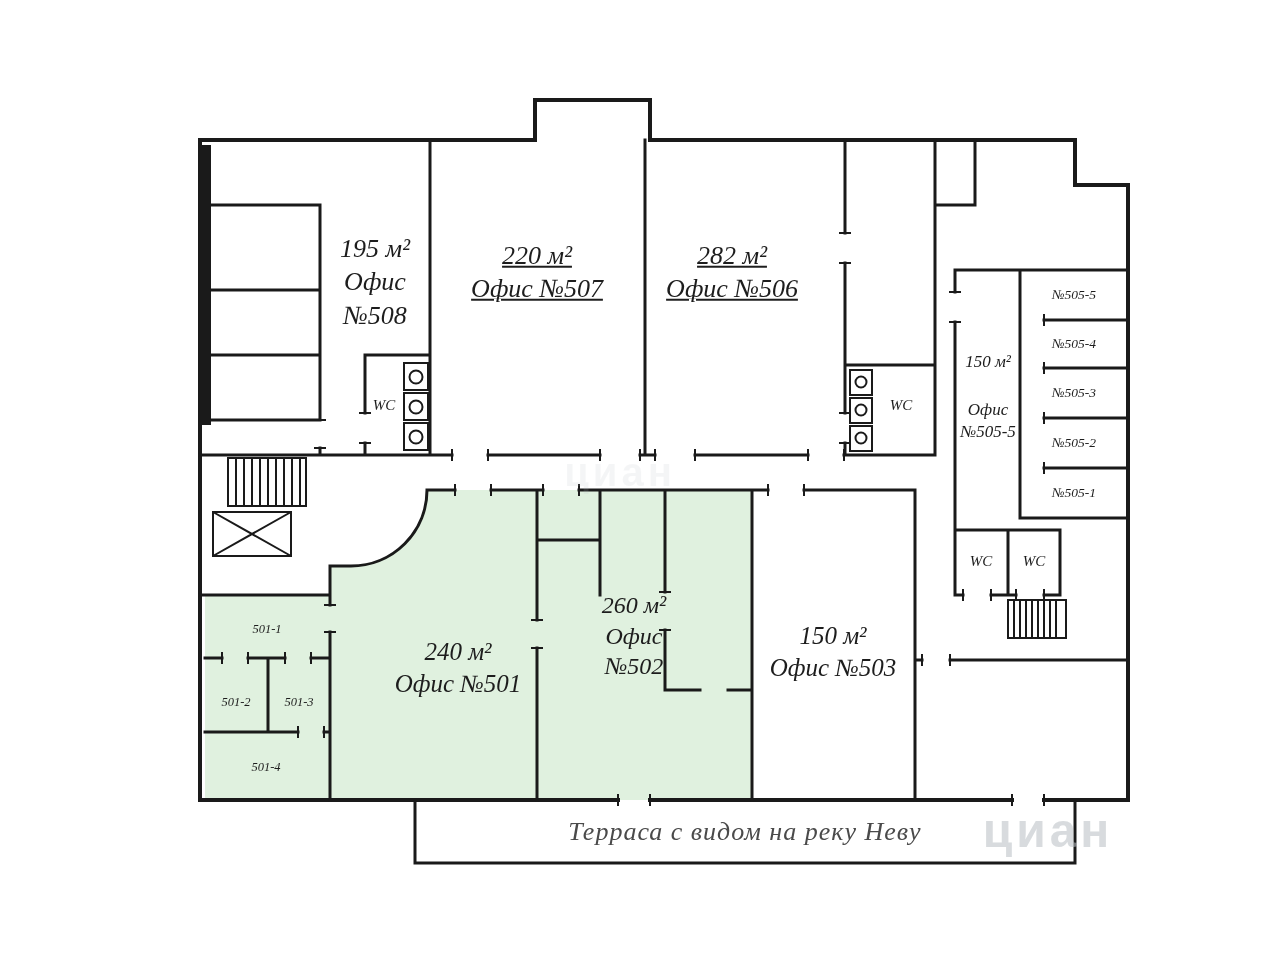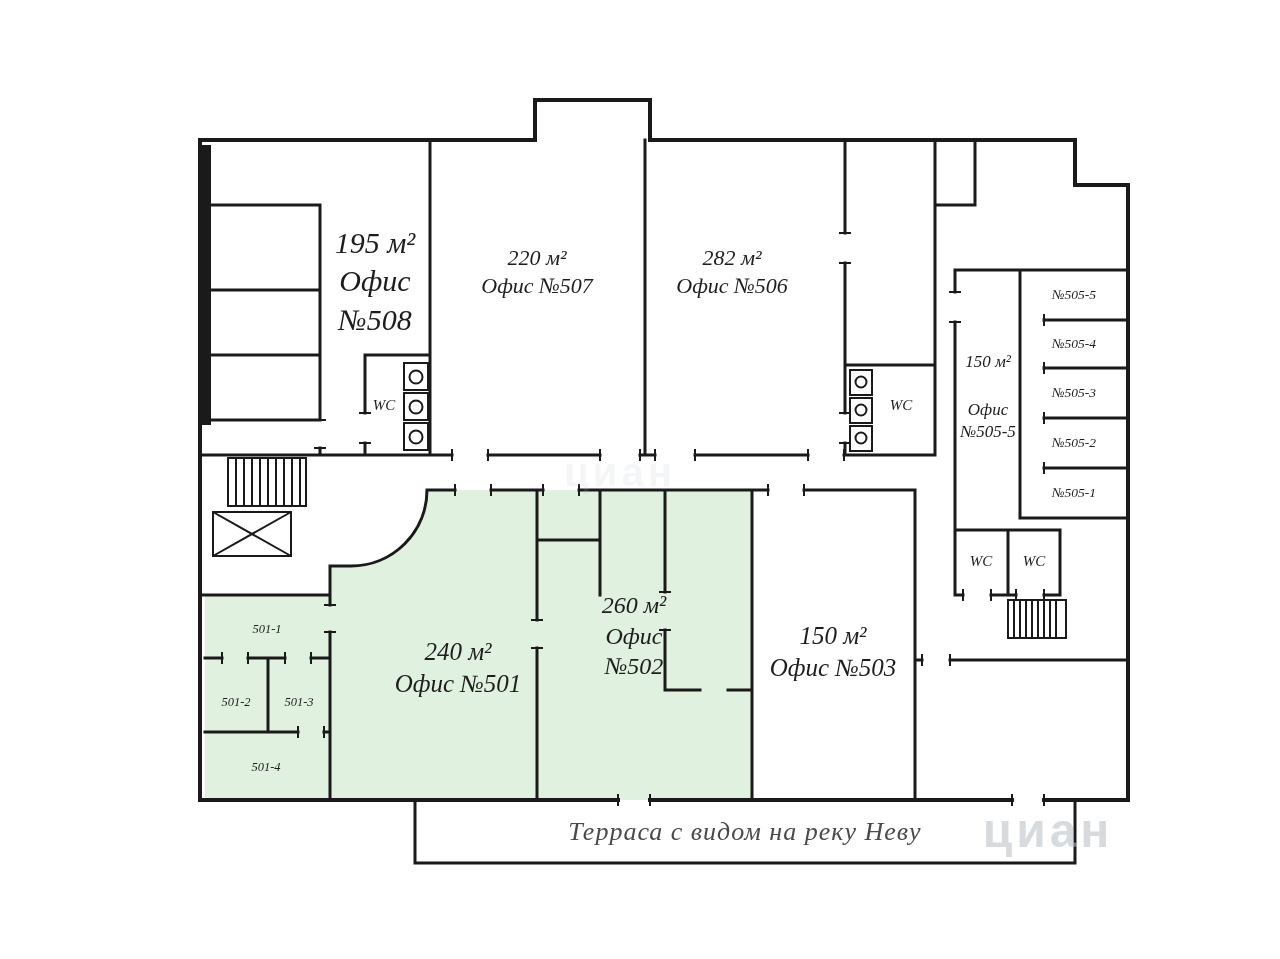--- a/index.html
+++ b/index.html
@@ -2,22 +2,22 @@
 <html><head>
 <meta charset="utf-8">
 <style>
   html,body{margin:0;padding:0;background:#ffffff;}
   .plan{position:relative;width:1280px;height:959px;background:#ffffff;overflow:hidden;
         font-family:"Liberation Serif",serif;}
   svg.geom{position:absolute;left:0;top:0;}
   .lbl{position:absolute;transform:translate(-50%,-50%);text-align:center;
        font-style:italic;color:#1d1d1d;line-height:1.28;white-space:nowrap;}
   .lbl span{display:block;}
-  .s27{font-size:22px;}
-  .s26{font-size:30px;}
+  .s27{font-size:26px;text-decoration:underline;}
+  .s26{font-size:26px;}
   .s25{font-size:25px;}
   .s23{font-size:23px;}
   .s20{font-size:24px;}
   .s17{font-size:17px;}
   .s17 .gap{margin-top:26px;}
   .s13{font-size:13.5px;}
   .s12{font-size:12.5px;text-align:center;}
   .wc{font-size:15px;}
   .terr{font-size:26px;color:#4a4a4a;letter-spacing:1px;text-align:center;}
   .wm{position:absolute;transform:translate(-50%,-50%);font-family:Liberation Sans, sans-serif;

